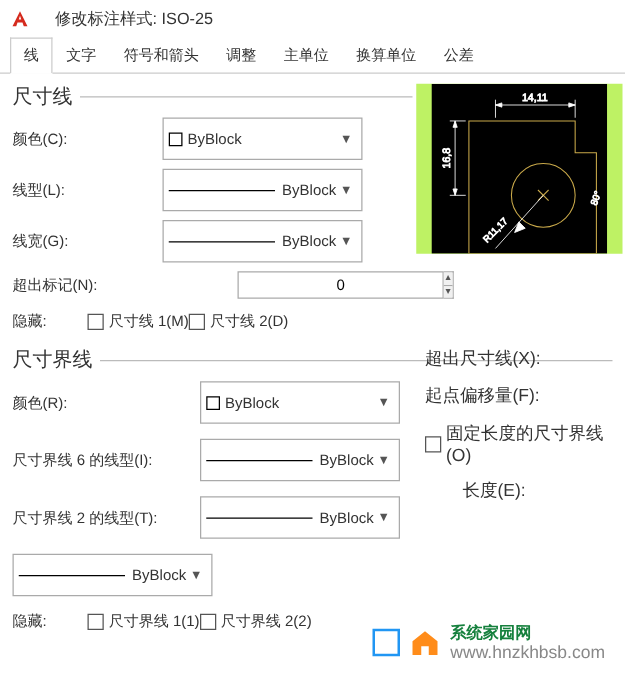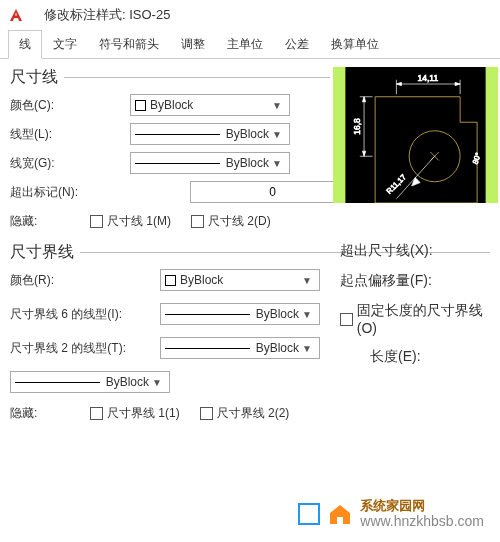--- a/index.html
+++ b/index.html
@@ -15,65 +15,65 @@
 .group{margin-bottom:10px}
 .group-header{display:flex;align-items:center;margin-bottom:6px}
 .group-title{font-size:16px;white-space:nowrap}
 .group-line{flex:1;height:1px;background:#bbb;margin-left:6px}
 .row{display:flex;align-items:center;margin-bottom:7px;min-height:22px}
 .row-label{width:120px;font-size:12px}
 .row-control{width:160px}
 .left-col{width:320px}
 .preview{position:absolute;top:8px;right:2px;width:165px;height:136px;background:#bef264;overflow:hidden}
 .preview svg{width:100%;height:100%}
-.combo{width:100%;height:22px;border:1px solid #aaa;background:#fff;display:flex;align-items:center;padding:4px 4px;position:relative}
+.combo{width:100%;height:22px;border:1px solid #aaa;background:#fff;display:flex;align-items:center;padding:16px 4px;position:relative}
 .combo-swatch{width:11px;height:11px;border:1px solid #000;background:#fff;margin-right:4px}
 .combo-line{flex:1;height:1px;background:#000;margin-right:6px}
 .combo-text{flex:1;font-size:12px}
 .combo-arrow{width:16px;text-align:center;color:#555;font-size:10px}
 .spinner{display:flex;width:100px;height:22px}
 .spinner input{flex:1;border:1px solid #aaa;padding:0 4px;font-size:12px;text-align:left}
 .spinner-btns{display:flex;flex-direction:column;width:16px;border:1px solid #aaa;border-left:none}
 .spinner-btn{flex:1;display:flex;align-items:center;justify-content:center;font-size:7px;color:#555;background:#f0f0f0;cursor:pointer}
 .spinner-btn:first-child{border-bottom:1px solid #aaa}
-.checkbox-row{display:flex;align-items:center;gap:20px}
+.checkbox-row{display:flex;align-items:center;}
 .chk{display:flex;align-items:center;gap:4px}
 .chk-box{width:13px;height:13px;border:1px solid #555;background:#fff}
 .ext-row{display:flex;align-items:center;margin-bottom:12px}
 .ext-label{width:150px;font-size:12px}
 .extension-section{position:relative}
 .ext-right{position:absolute;left:330px;top:0;width:160px}
 .ext-right-row{margin-bottom:12px;font-size:14px}
 .watermark{position:absolute;bottom:8px;right:8px;display:flex;align-items:center;gap:6px;background:#fff;padding:4px 8px}
 .wm-blue{width:22px;height:22px;border:2px solid #2196f3}
 .wm-logo{width:28px;height:28px}
 .wm-text{display:flex;flex-direction:column;line-height:1.2}
-.wm-text-main{font-size:13px;font-weight:bold;color:#a16207}
+.wm-text-main{font-size:13px;font-weight:bold;color:#15803d}
 .wm-text-sub{font-size:14px;color:#888}
 </style>
 </head>
 <body>
 
 <div class="title-bar">
   <div class="app-icon">
     <svg viewBox="0 0 16 16">
         <path d="M2 14 L8 2 L14 14 L11 14 L10 11 L6 11 L5 14 Z M7 8.5 L9 8.5 L8 5.5 Z" fill="#d52b1e"></path>
       </svg>
   </div>
   <span class="title-text">修改标注样式: ISO-25</span>
 </div>
 
 <div class="tabs">
   <div class="tab active">线</div>
   <div class="tab">文字</div>
   <div class="tab">符号和箭头</div>
   <div class="tab">调整</div>
   <div class="tab">主单位</div>
+  <div class="tab">换算单位</div>
   <div class="tab">公差</div>
-  <div class="tab">换算单位</div>
 </div>
 
 <div class="content">
 
   <div class="preview">
     <svg viewBox="0 0 165 160">
       <rect x="0" y="0" width="165" height="160" fill="#000"></rect>
       <path d="M 35 35 L 135 35 L 135 65 L 155 65 L 155 160 L 35 160 Z" fill="none" stroke="#c9a94a" stroke-width="1"></path>
       <circle cx="105" cy="105" r="30" fill="none" stroke="#c9a94a" stroke-width="1"></circle>
       <line x1="100" y1="100" x2="110" y2="110" stroke="#c9a94a" stroke-width="1"></line>

